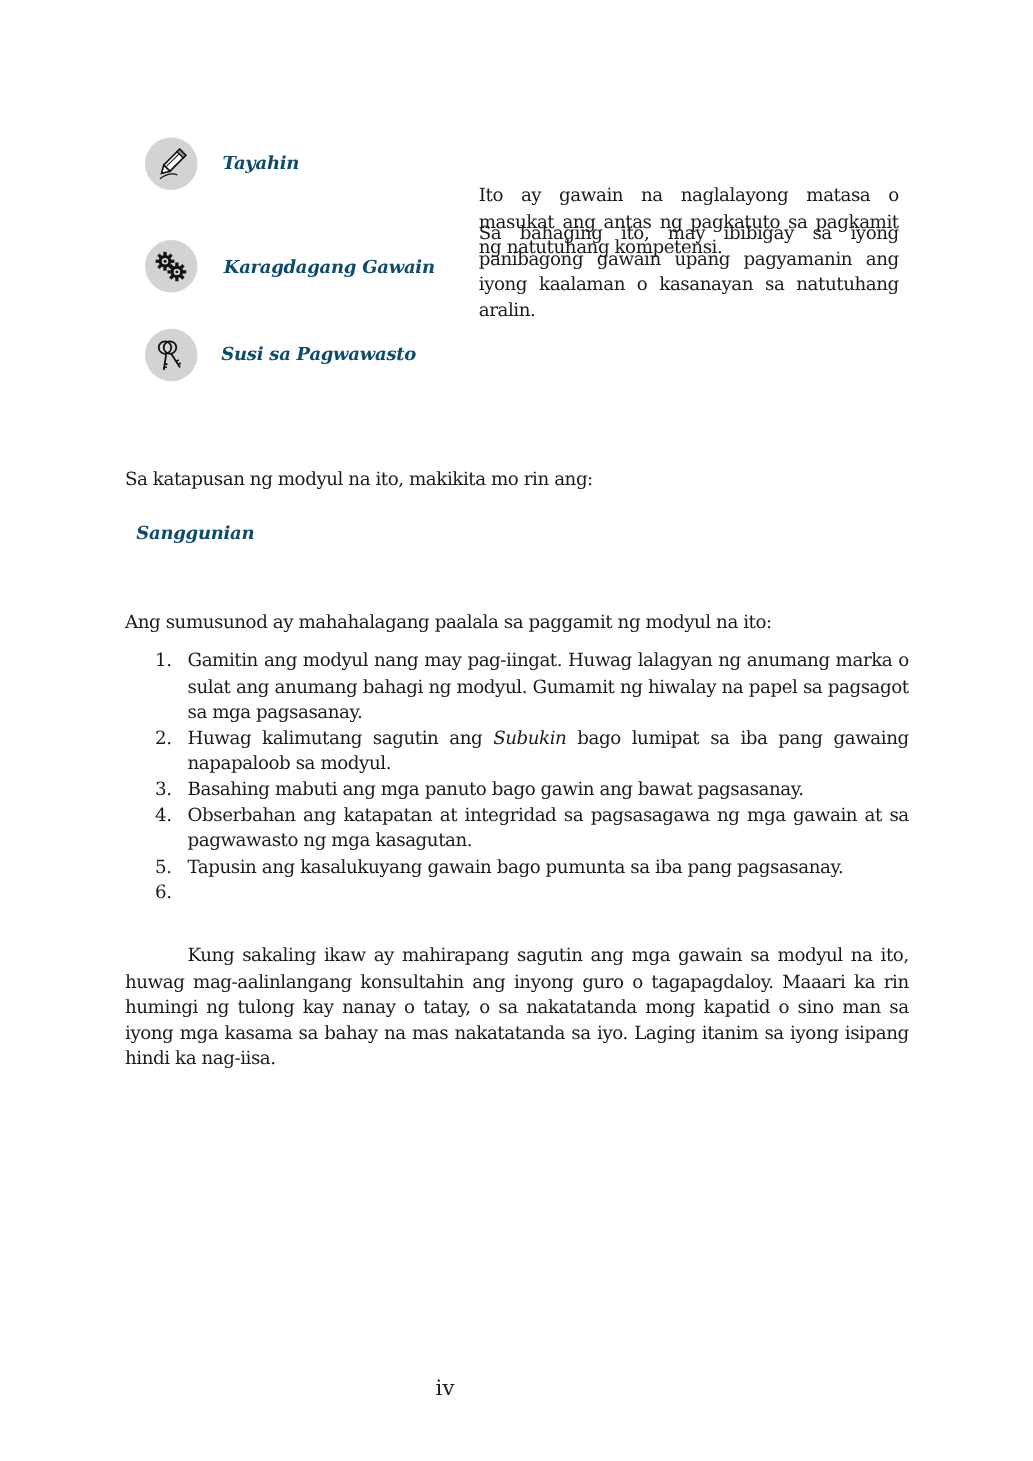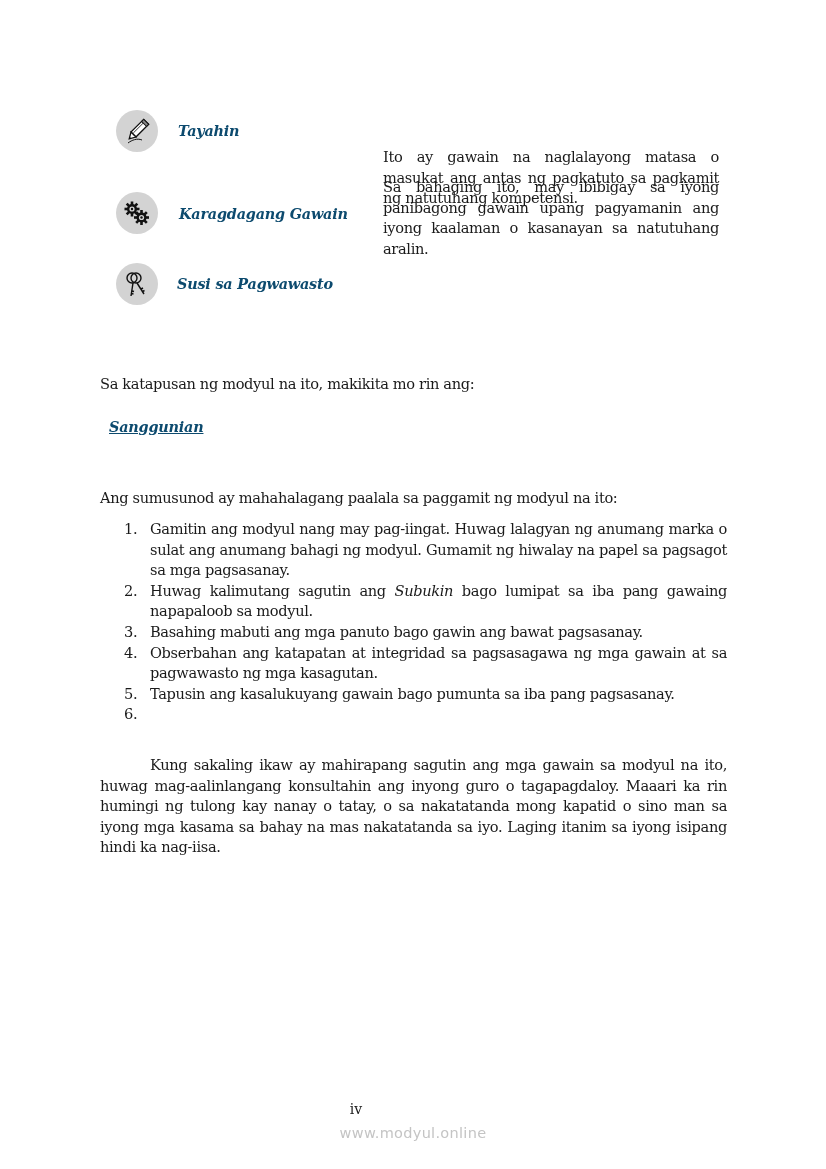--- a/index.html
+++ b/index.html
@@ -18,21 +18,21 @@
            letter-spacing: -0.2px; color: #0c4a6e; }
   .desc { position: absolute; left: 383px; width: 336px; }
 
   .para { position: absolute; left: 100px; width: 627px; }
   .list { position: absolute; left: 100px; width: 627px; margin: 0; padding: 0; list-style: none; }
   .list li { position: relative; padding-left: 50px; }
   .list li .num { position: absolute; left: 24px; top: 0; width: 22px; text-align: left; }
   .indent { text-indent: 50px; }
 
   .page-num { position: absolute; left: 0; width: 712px; top: 1101px; text-align: center;
-              font-size: 14px; }
+              font-size: 17px; }
   .watermark { position: absolute; left: 0; width: 826px; top: 1125px; text-align: center;
                font-family: "DejaVu Sans", sans-serif; font-size: 14.5px; color: #c4c4c4;
                letter-spacing: 0.3px; }
 </style>
 </head>
 <body>
 
 <div class="page">
 
   <div class="icon-row" style="top:110px;">
@@ -94,21 +94,21 @@
           <line x1="19" y1="20" x2="21" y2="19"></line>
           <line x1="20.5" y1="22.5" x2="22.5" y2="21.5"></line>
         </g>
       </svg>
     </div>
   </div>
   <div class="label serif" style="left:177px; top:275px;">Susi sa Pagwawasto</div>
 
   <div class="para txt serif" style="top:350px;margin-top:24px;">Sa katapusan ng modyul na ito, makikita mo rin ang:</div>
 
-  <div class="label serif" style="left:109px; top:418px;text-decoration:underline;">Sanggunian</div>
+  <div class="label serif" style="left:109px; top:418px;">Sanggunian</div>
 
   <div class="para txt serif" style="top:488px;">Ang sumusunod ay mahahalagang paalala sa paggamit ng modyul na ito:</div>
 
   <ol class="list txt serif" style="top:519px;">
     <li class="just">
       <span class="num">1.</span>
       <span>Gamitin ang modyul nang may pag-iingat. Huwag lalagyan ng anumang marka o sulat ang anumang bahagi ng modyul. Gumamit ng hiwalay na papel sa pagsagot sa mga pagsasanay.</span>
     </li>
     <li class="just">
       <span class="num">2.</span>
@@ -127,14 +127,13 @@
       <span>Tapusin ang kasalukuyang gawain bago pumunta sa iba pang pagsasanay.</span>
     </li>
     <li class="just">
       <span class="num">6.</span>
     </li>
   </ol>
 
   <div class="para txt just indent serif" style="top:755px;">Kung sakaling ikaw ay mahirapang sagutin ang mga gawain sa modyul na ito, huwag mag-aalinlangang konsultahin ang inyong guro o tagapagdaloy. Maaari ka rin humingi ng tulong kay nanay o tatay, o sa nakatatanda mong kapatid o sino man sa iyong mga kasama sa bahay na mas nakatatanda sa iyo. Laging itanim sa iyong isipang hindi ka nag-iisa.</div>
 
   <div class="page-num serif">iv</div>
-  <div class="watermark">www.modyul.online</div>
 </div>
 
 </body></html>

